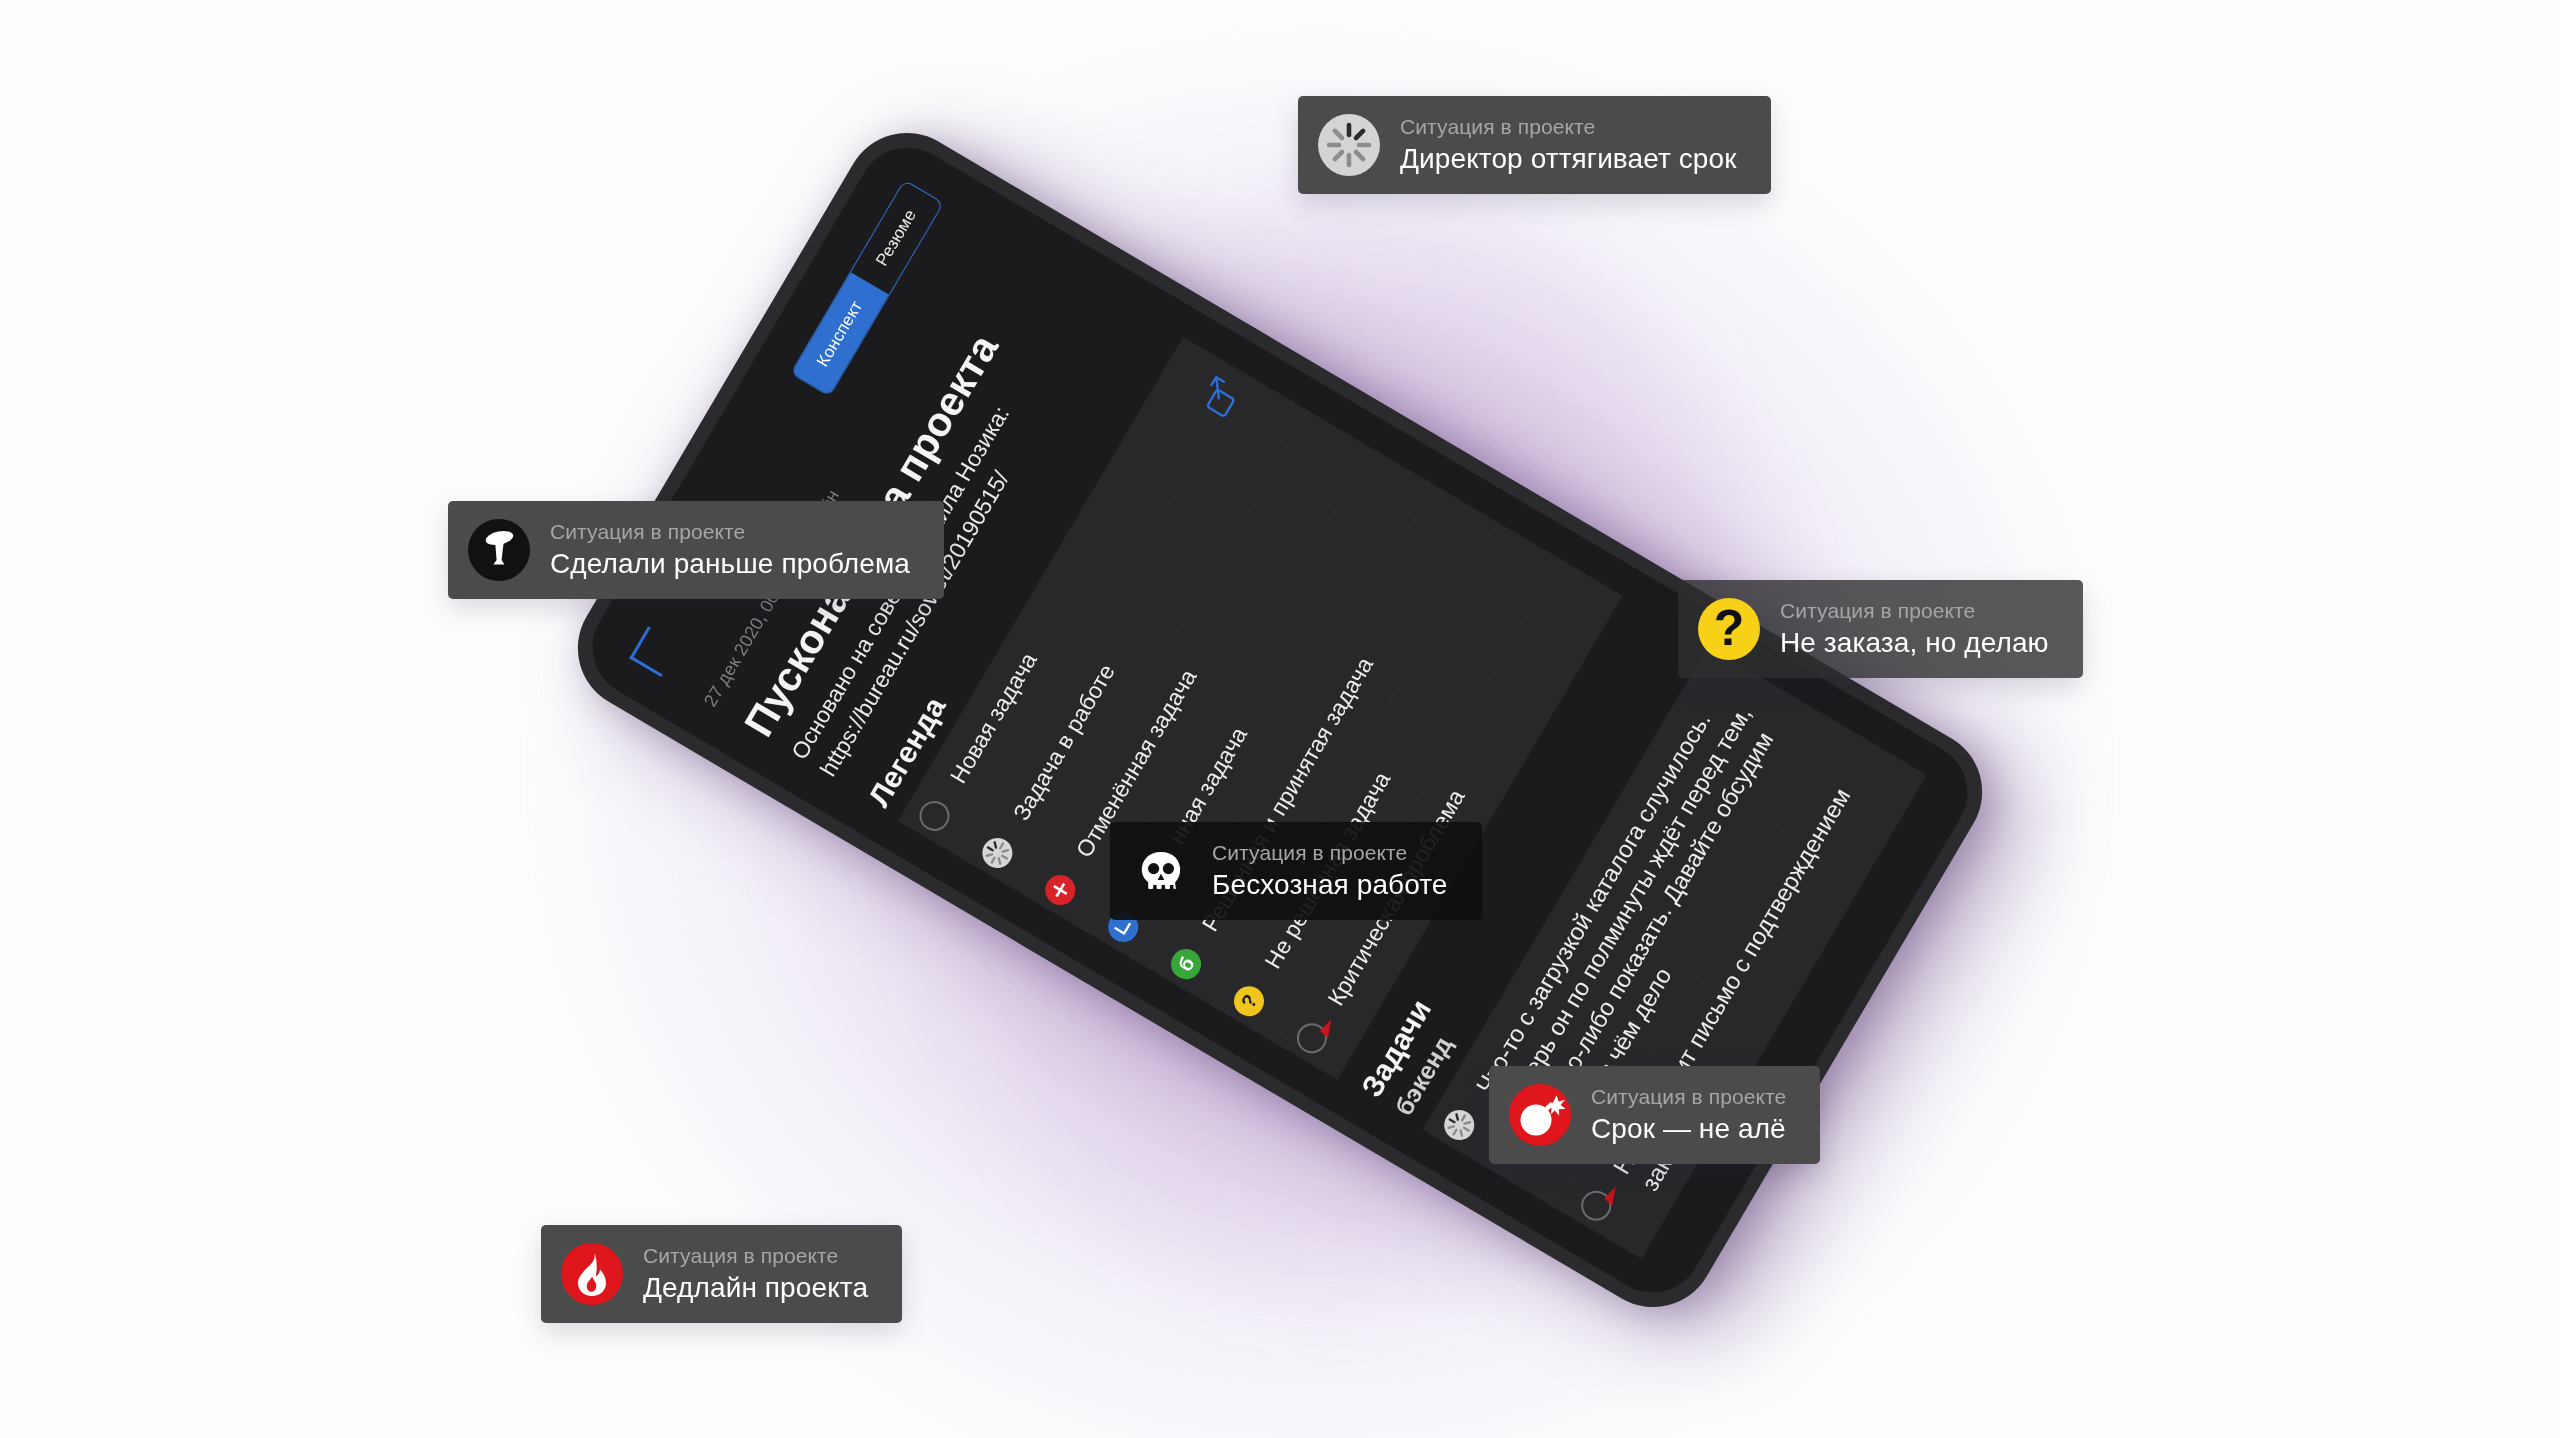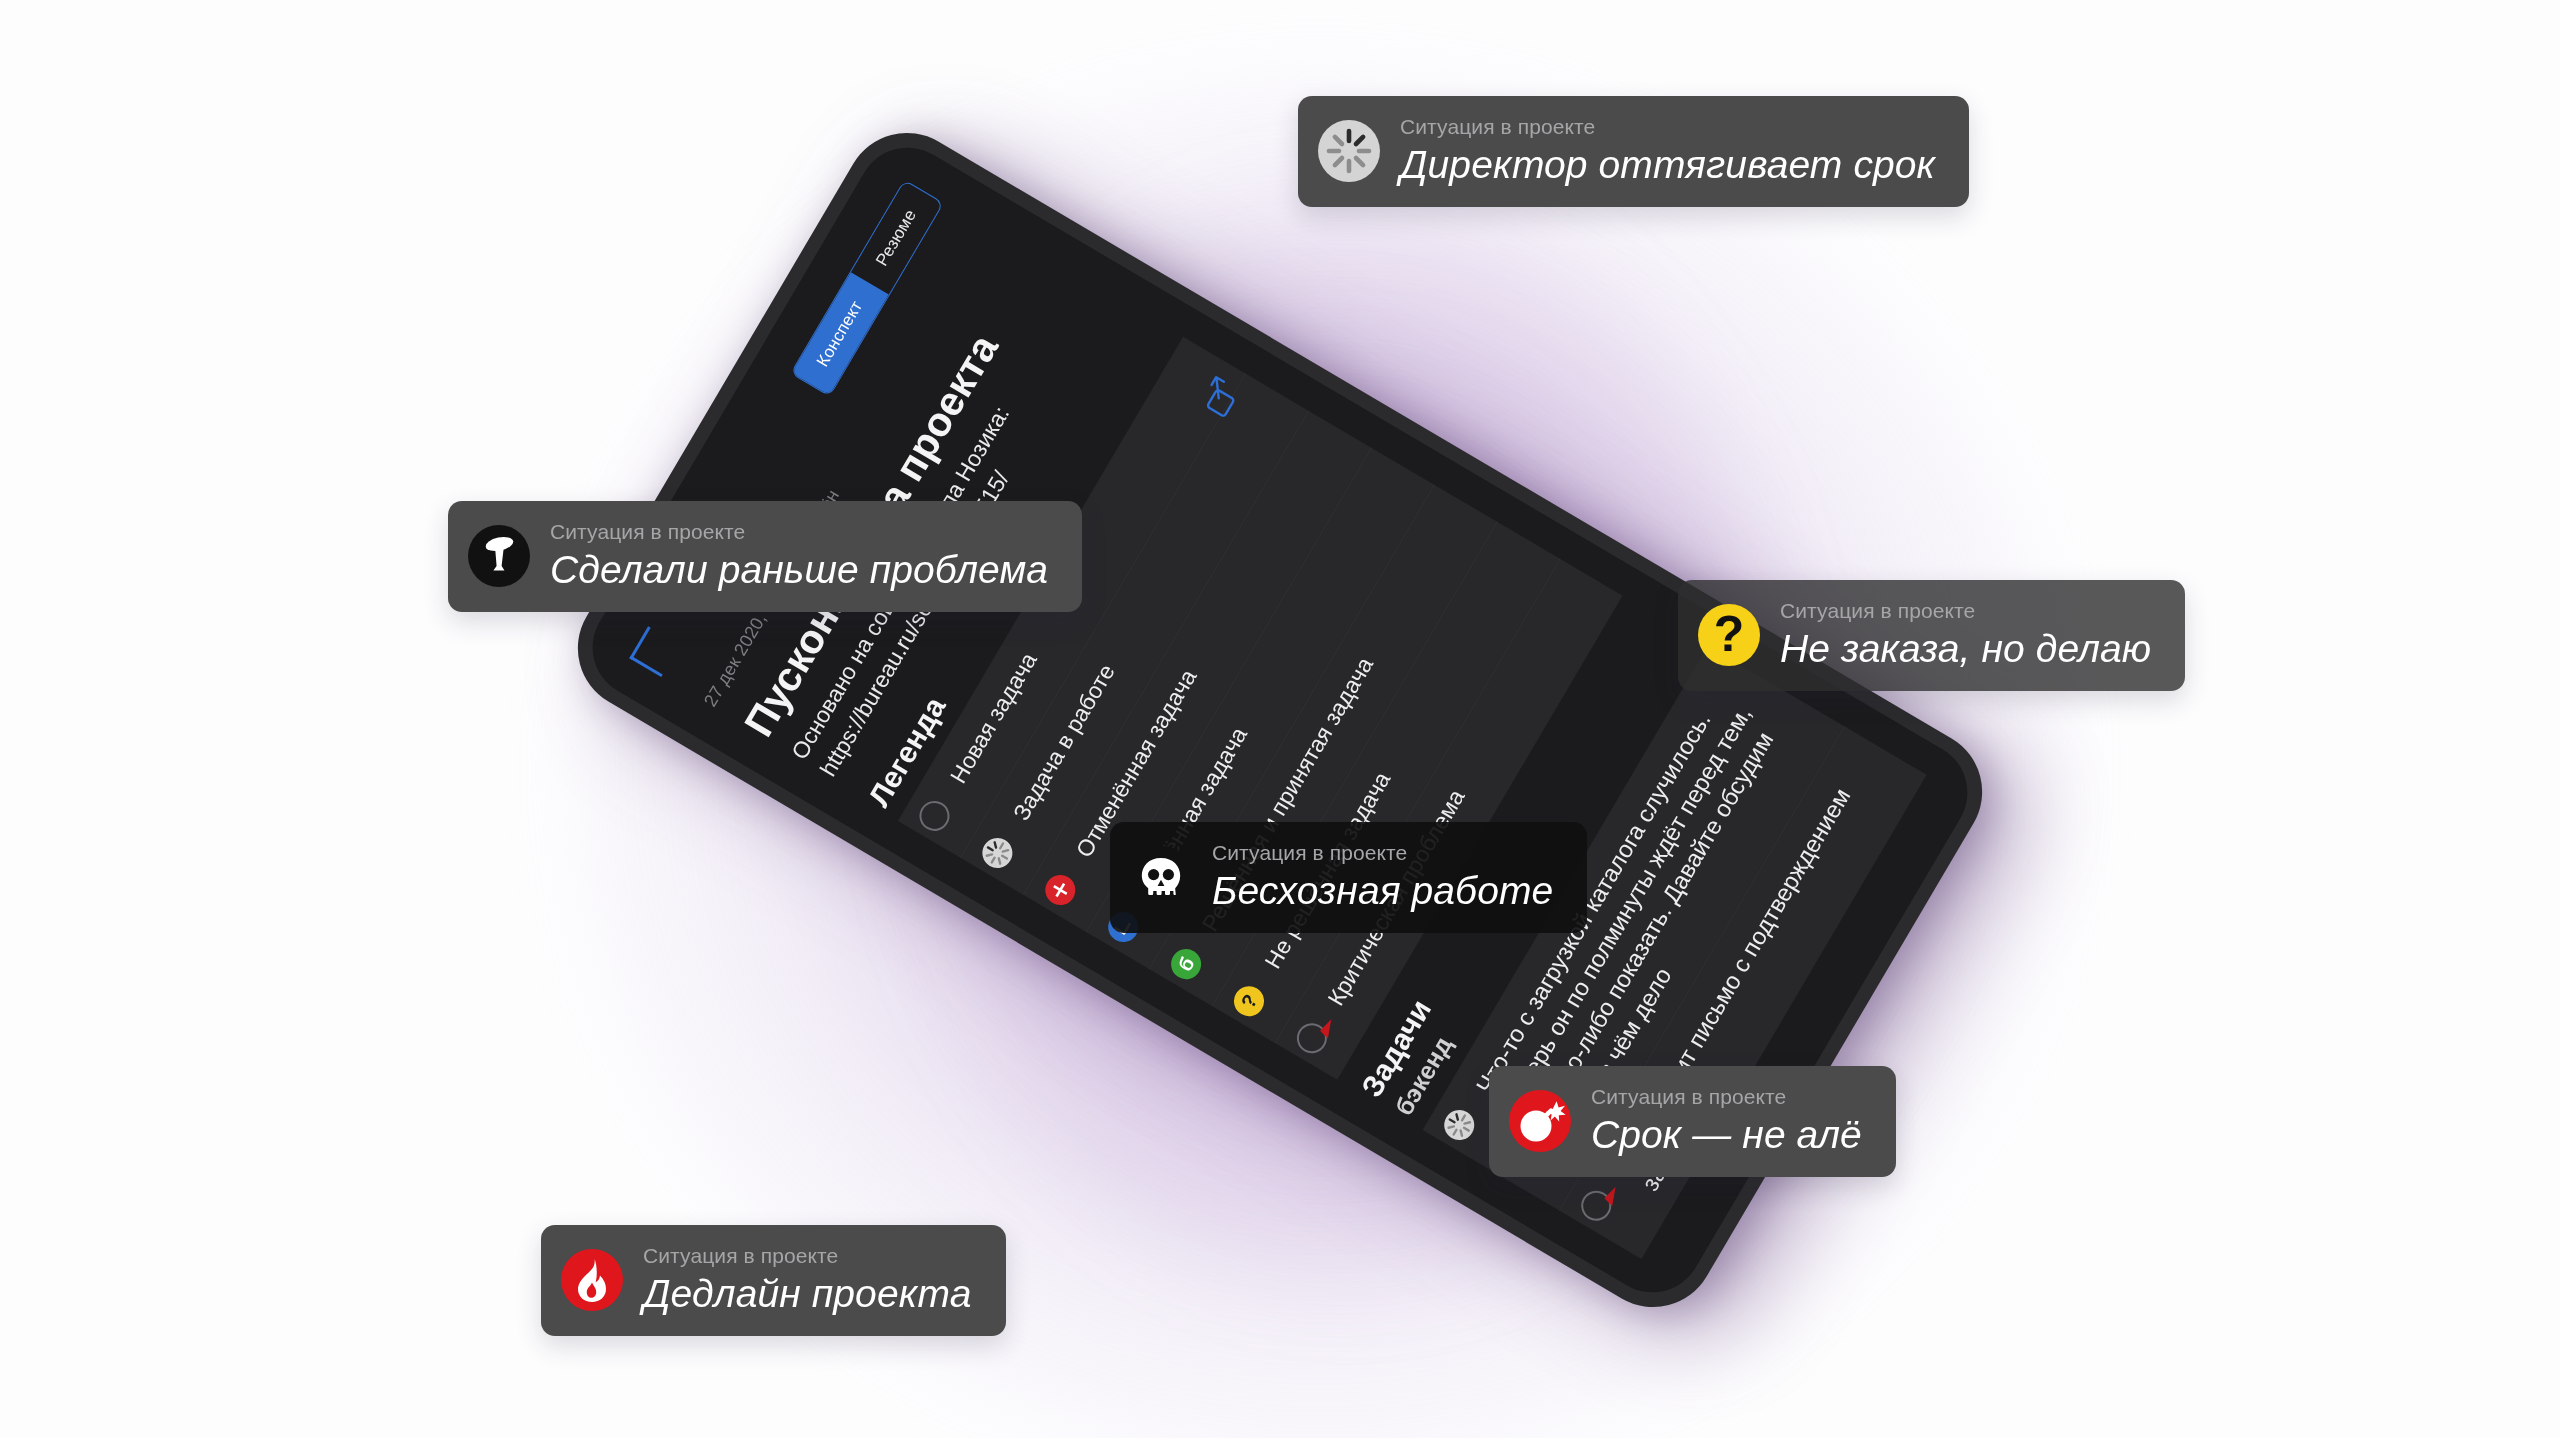--- a/index.html
+++ b/index.html
@@ -118,33 +118,33 @@
   }
 
   
   .share-icon{
     position:absolute;right:42px;top:402px;width:40px;height:40px;
   }
 
   
   .card{
     position:absolute;display:flex;align-items:center;gap:20px;
-    border-radius:14px;padding:18px 34px 18px 20px;box-sizing:border-box;
+    border-radius:5px;padding:18px 34px 18px 20px;box-sizing:border-box;
     background:#4b4b4b;
     box-shadow:0 10px 26px rgba(40,30,60,.16);
   }
   .card.dim{background:rgba(46,46,48,.80);}
   .card.dark{background:rgba(15,15,16,.92);box-shadow:none;}
   .card .ic{
     width:62px;height:62px;border-radius:50%;flex:0 0 auto;
     display:flex;align-items:center;justify-content:center;overflow:hidden;
   }
   .card .tw{display:flex;flex-direction:column;gap:2px;min-width:0;}
   .card .kicker{font-size:21px;color:#a6a6a8;letter-spacing:.1px;line-height:1.2;}
-  .card .title{font-size:39px;color:#ffffff;letter-spacing:.1px;line-height:1.22;white-space:nowrap;font-style:italic;}
+  .card .title{font-size:28px;color:#ffffff;letter-spacing:.1px;line-height:1.22;white-space:nowrap;}
 
   .ic.black{background:#111111;}
   .ic.red{background:#e0161d;}
   .ic.yellow{background:#f6d117;}
   .ic.lgray{background:#d4d4d4;}
 
   .qmark{font-size:50px;font-weight:bold;color:#111;line-height:1;margin-top:-2px;}
 </style>
 </head>
 <body>

